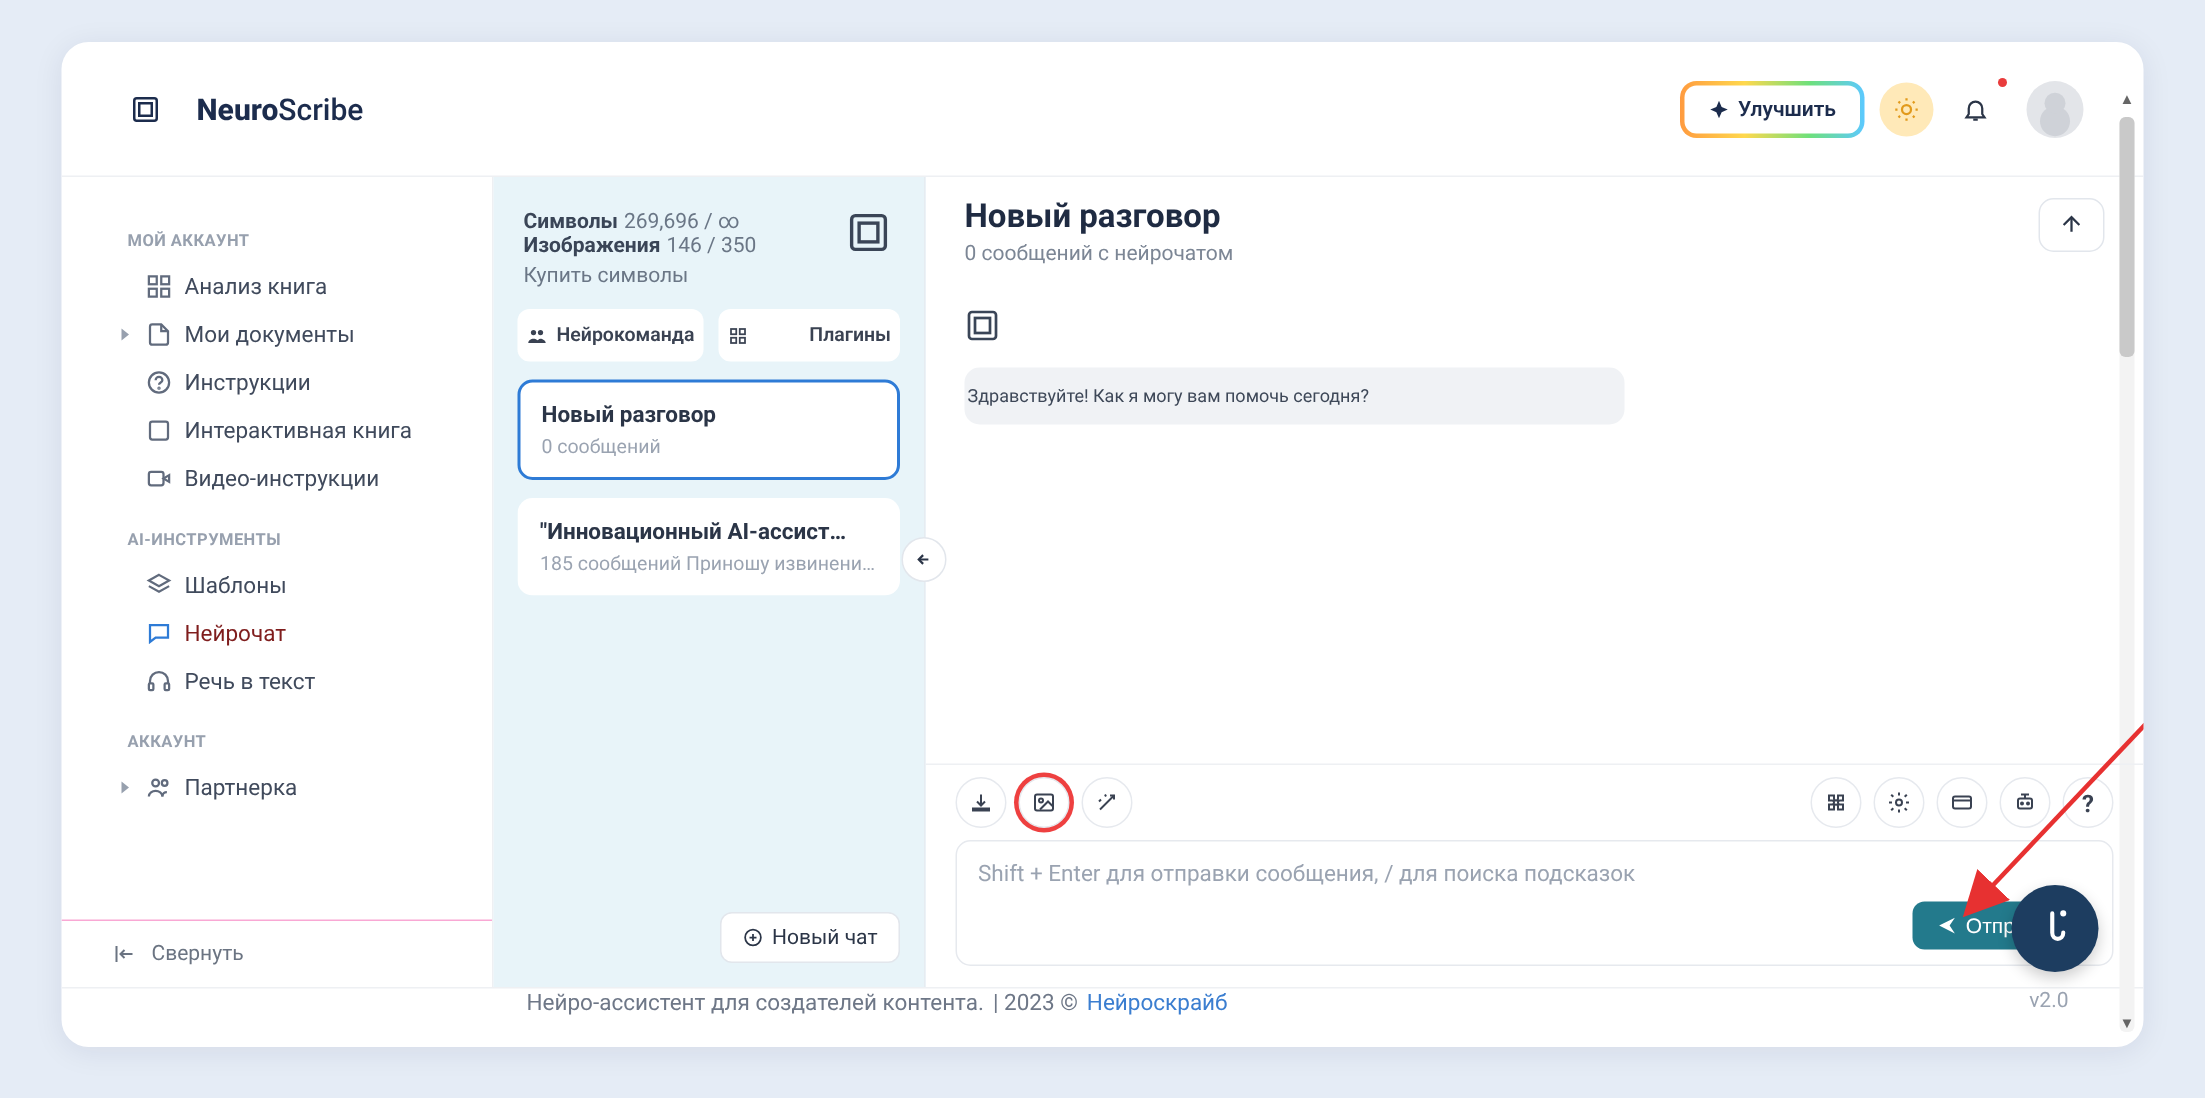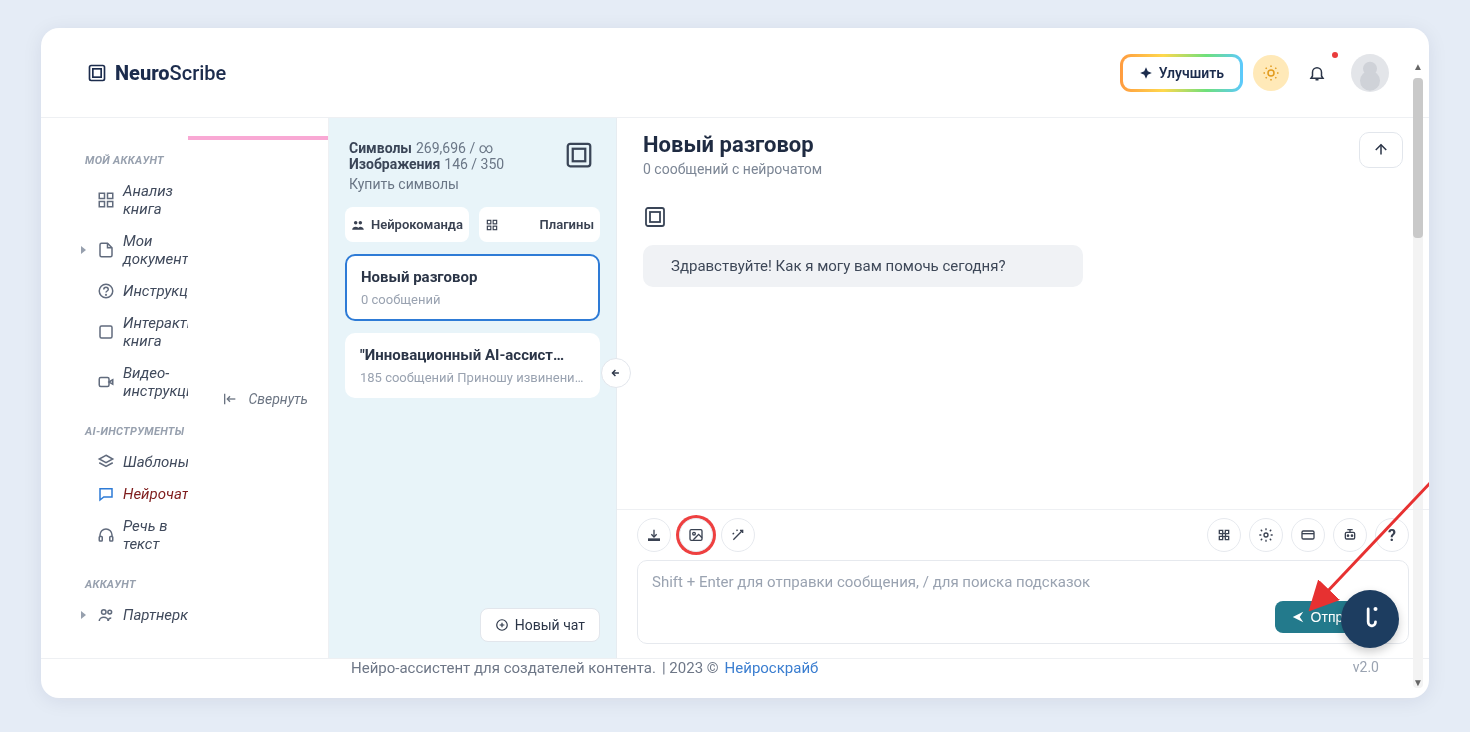--- a/index.html
+++ b/index.html
@@ -54,21 +54,21 @@
     height: 90px;
     border-bottom: 1px solid #eef0f3;
     display: flex;
     align-items: center;
     padding: 0 40px 0 46px;
     gap: 10px;
   }
   .logo {
     display: flex;
     align-items: center;
-    gap: 8px;
+    gap: 24px;
     color: #1c2c4d;
   }
   .logo-icon { width: 20px; height: 20px; }
   .logo-text { font-size: 20px; font-weight: 500; }
   .logo-text b { font-weight: 800; }
   .hspacer { flex: 1; }
   .upgrade-btn {
     display: inline-flex;
     align-items: center;
     gap: 6px;
@@ -132,22 +132,22 @@
     flex: 1;
     min-height: 0;
     position: relative;
   }
 
   
   .sidebar {
     width: 288px;
     border-right: 1px solid #eef0f3;
     display: flex;
+    flex-direction: column;
     padding-top: 18px;
-    font-style: italic;
   }
   .side-content { flex: 1; overflow-y: auto; padding-bottom: 8px; }
   .section-label {
     font-size: 11px;
     font-weight: 700;
     letter-spacing: .3px;
     color: #97a0ae;
     padding: 18px 0 8px 44px;
   }
   .nav-item {
@@ -172,21 +172,21 @@
   .nav-item.active { color: #7f1d1d; }
   .nav-icon-wrap {
     position: absolute;
     left: 56px;
     width: 18px;
     display: inline-flex;
   }
   .nav-item .label { padding-left: 28px; }
 
   .side-footer {
-    border-top: 4px solid #f9a8d4;
+    border-top: 1px solid #f9a8d4;
     padding: 14px 20px 14px 34px;
     display: flex;
     align-items: center;
     gap: 10px;
     font-size: 14px;
     color: #6b7482;
     cursor: pointer;
   }
 
   
@@ -299,23 +299,23 @@
   }
   .bot-row { display: flex; gap: 12px; align-items: flex-start; }
   .bot-ava {
     width: 24px; height: 24px;
     color: #3a4557;
   }
   .bot-bubble {
     margin-top: 16px;
     background: #f0f2f5;
     border-radius: 10px;
-    padding: 12px 28px;
+    padding: 12px 2px;
     color: #3e4858;
-    font-size: 15px;
+    font-size: 12px;
     max-width: 440px;
   }
 
   
   .chat-foot {
     border-top: 1px solid #eef0f3;
     padding: 8px 20px 14px 20px;
     display: flex;
     flex-direction: column;
     gap: 8px;

